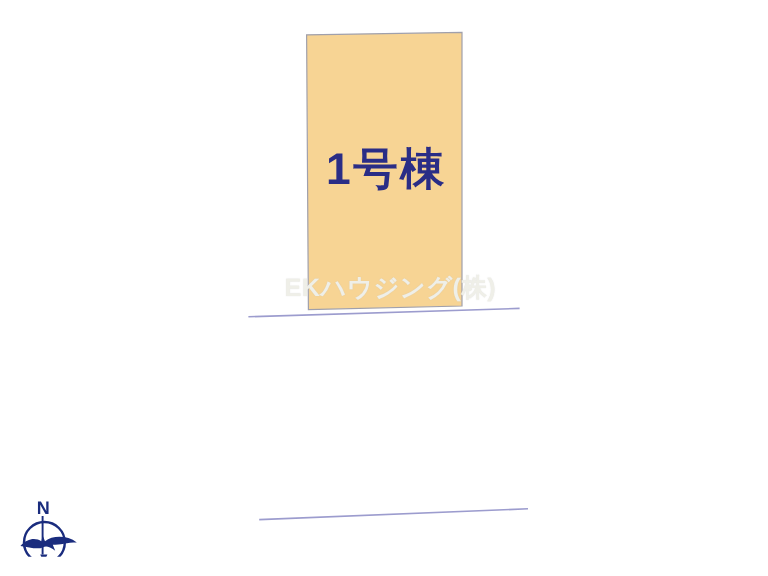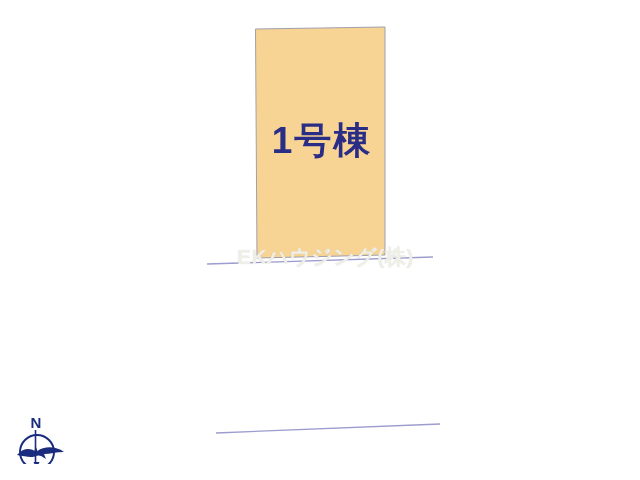--- a/index.html
+++ b/index.html
@@ -53,21 +53,20 @@
   }
   .watermark {
     position: absolute;
     left: 237px; top: 226px;
     font-size: 21px;
     font-weight: bold;
     letter-spacing: 0.5px;
     color: var(--watermark-text);
     text-shadow: 0 0 1px rgba(190,190,190,0.45);
     white-space: nowrap;
-    margin-top: 17px;
   }
   .compass {
     position: absolute;
     left: 8px; top: 412px;
     width: 64px; height: 68px;
   }
   .compass .ring {
     fill: none;
     stroke: var(--compass);
     stroke-width: 2;

